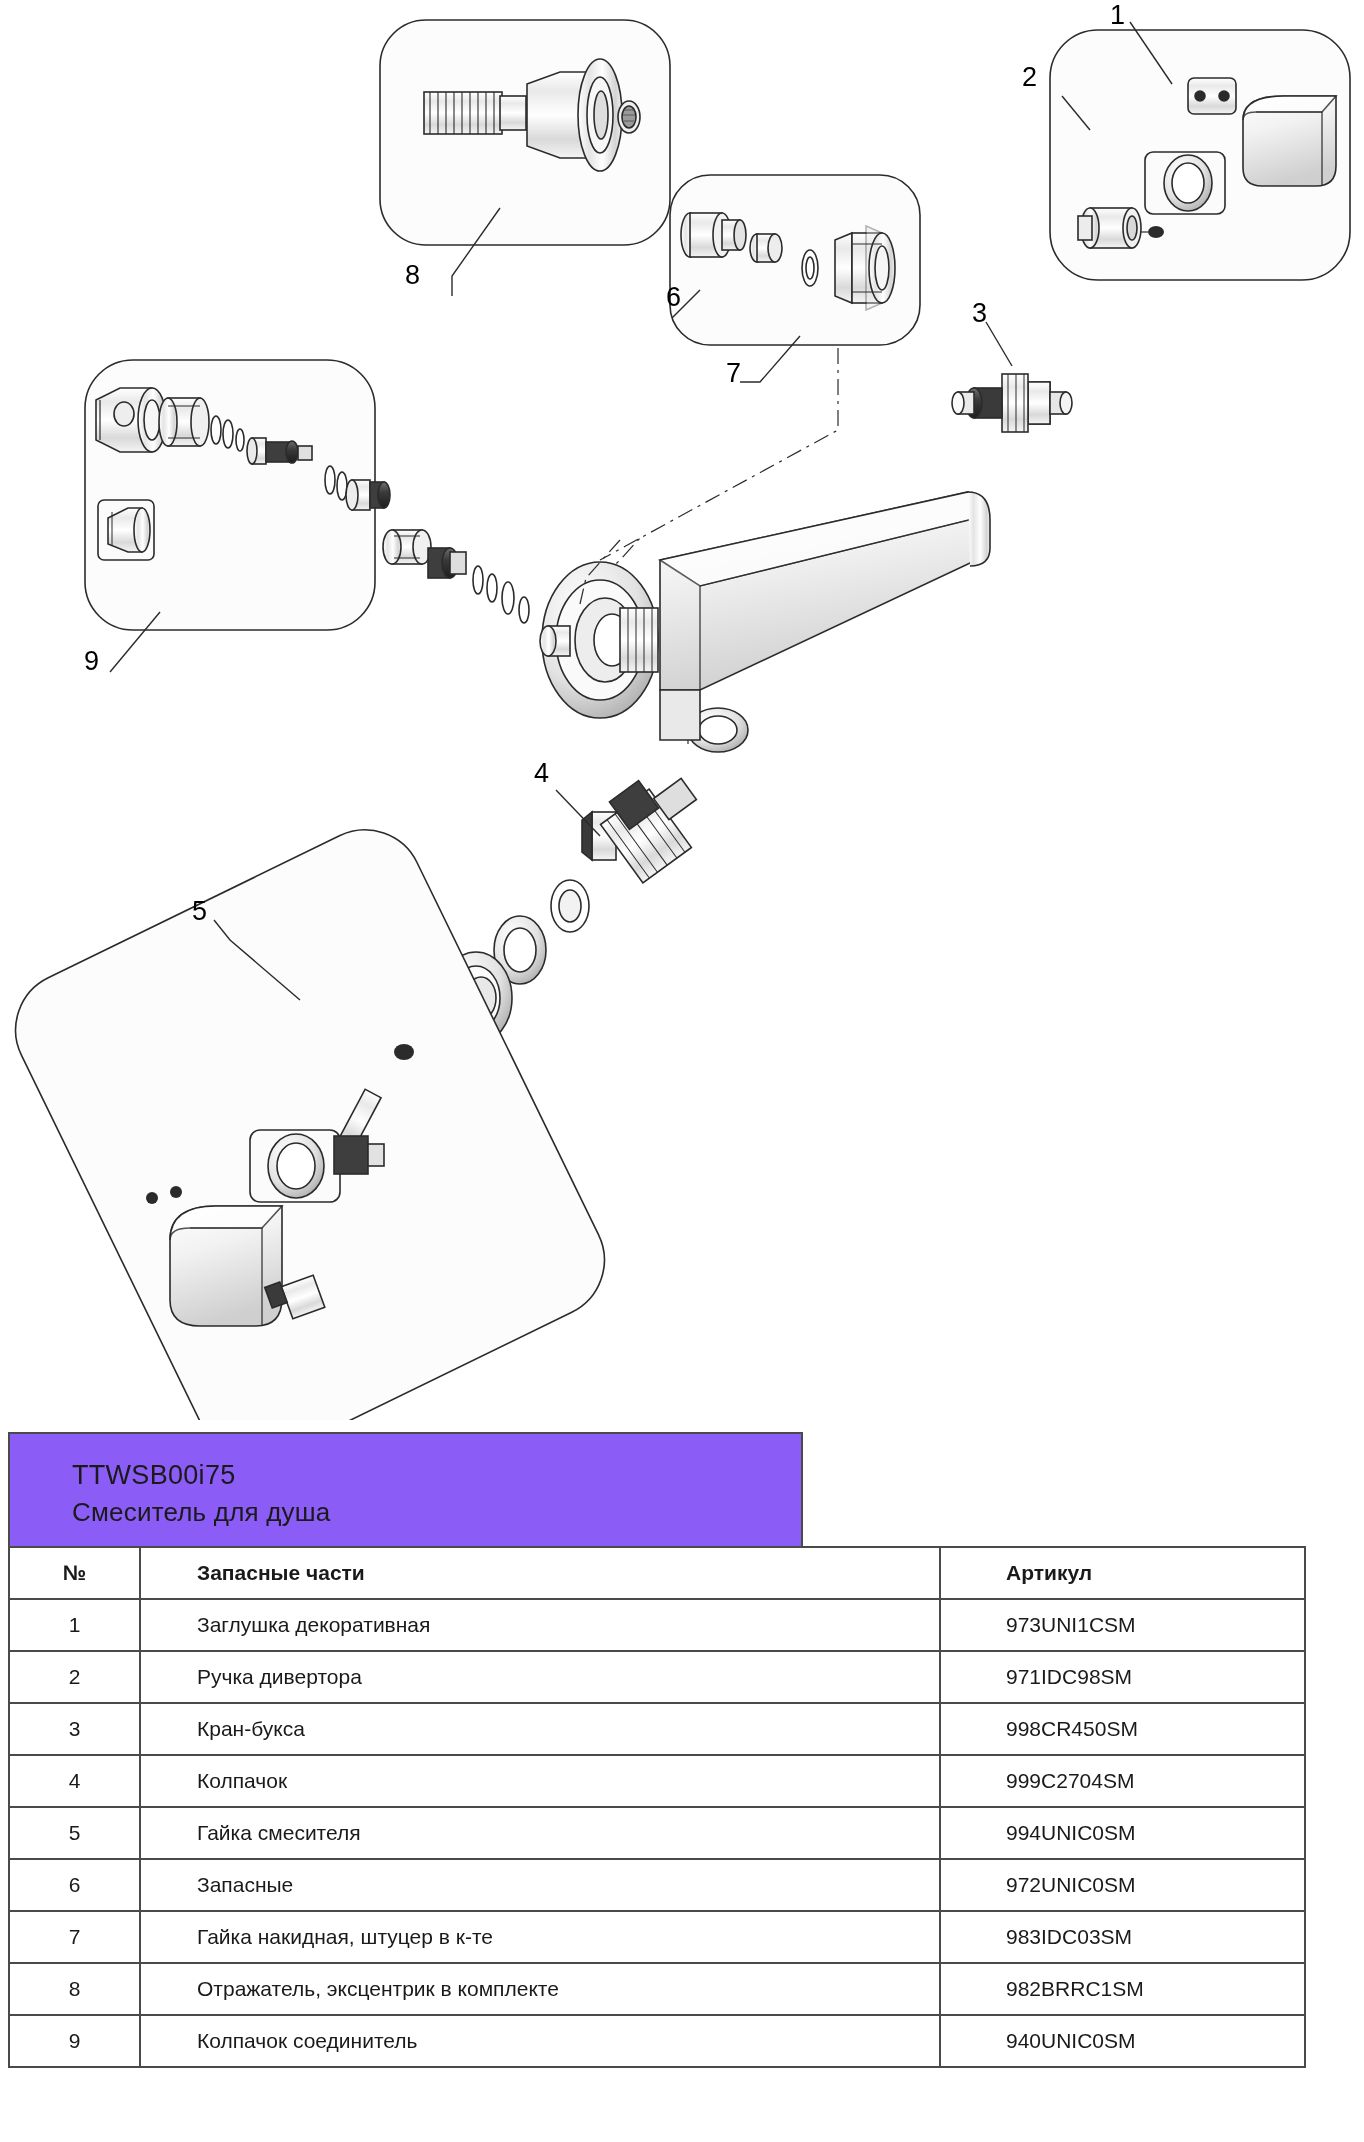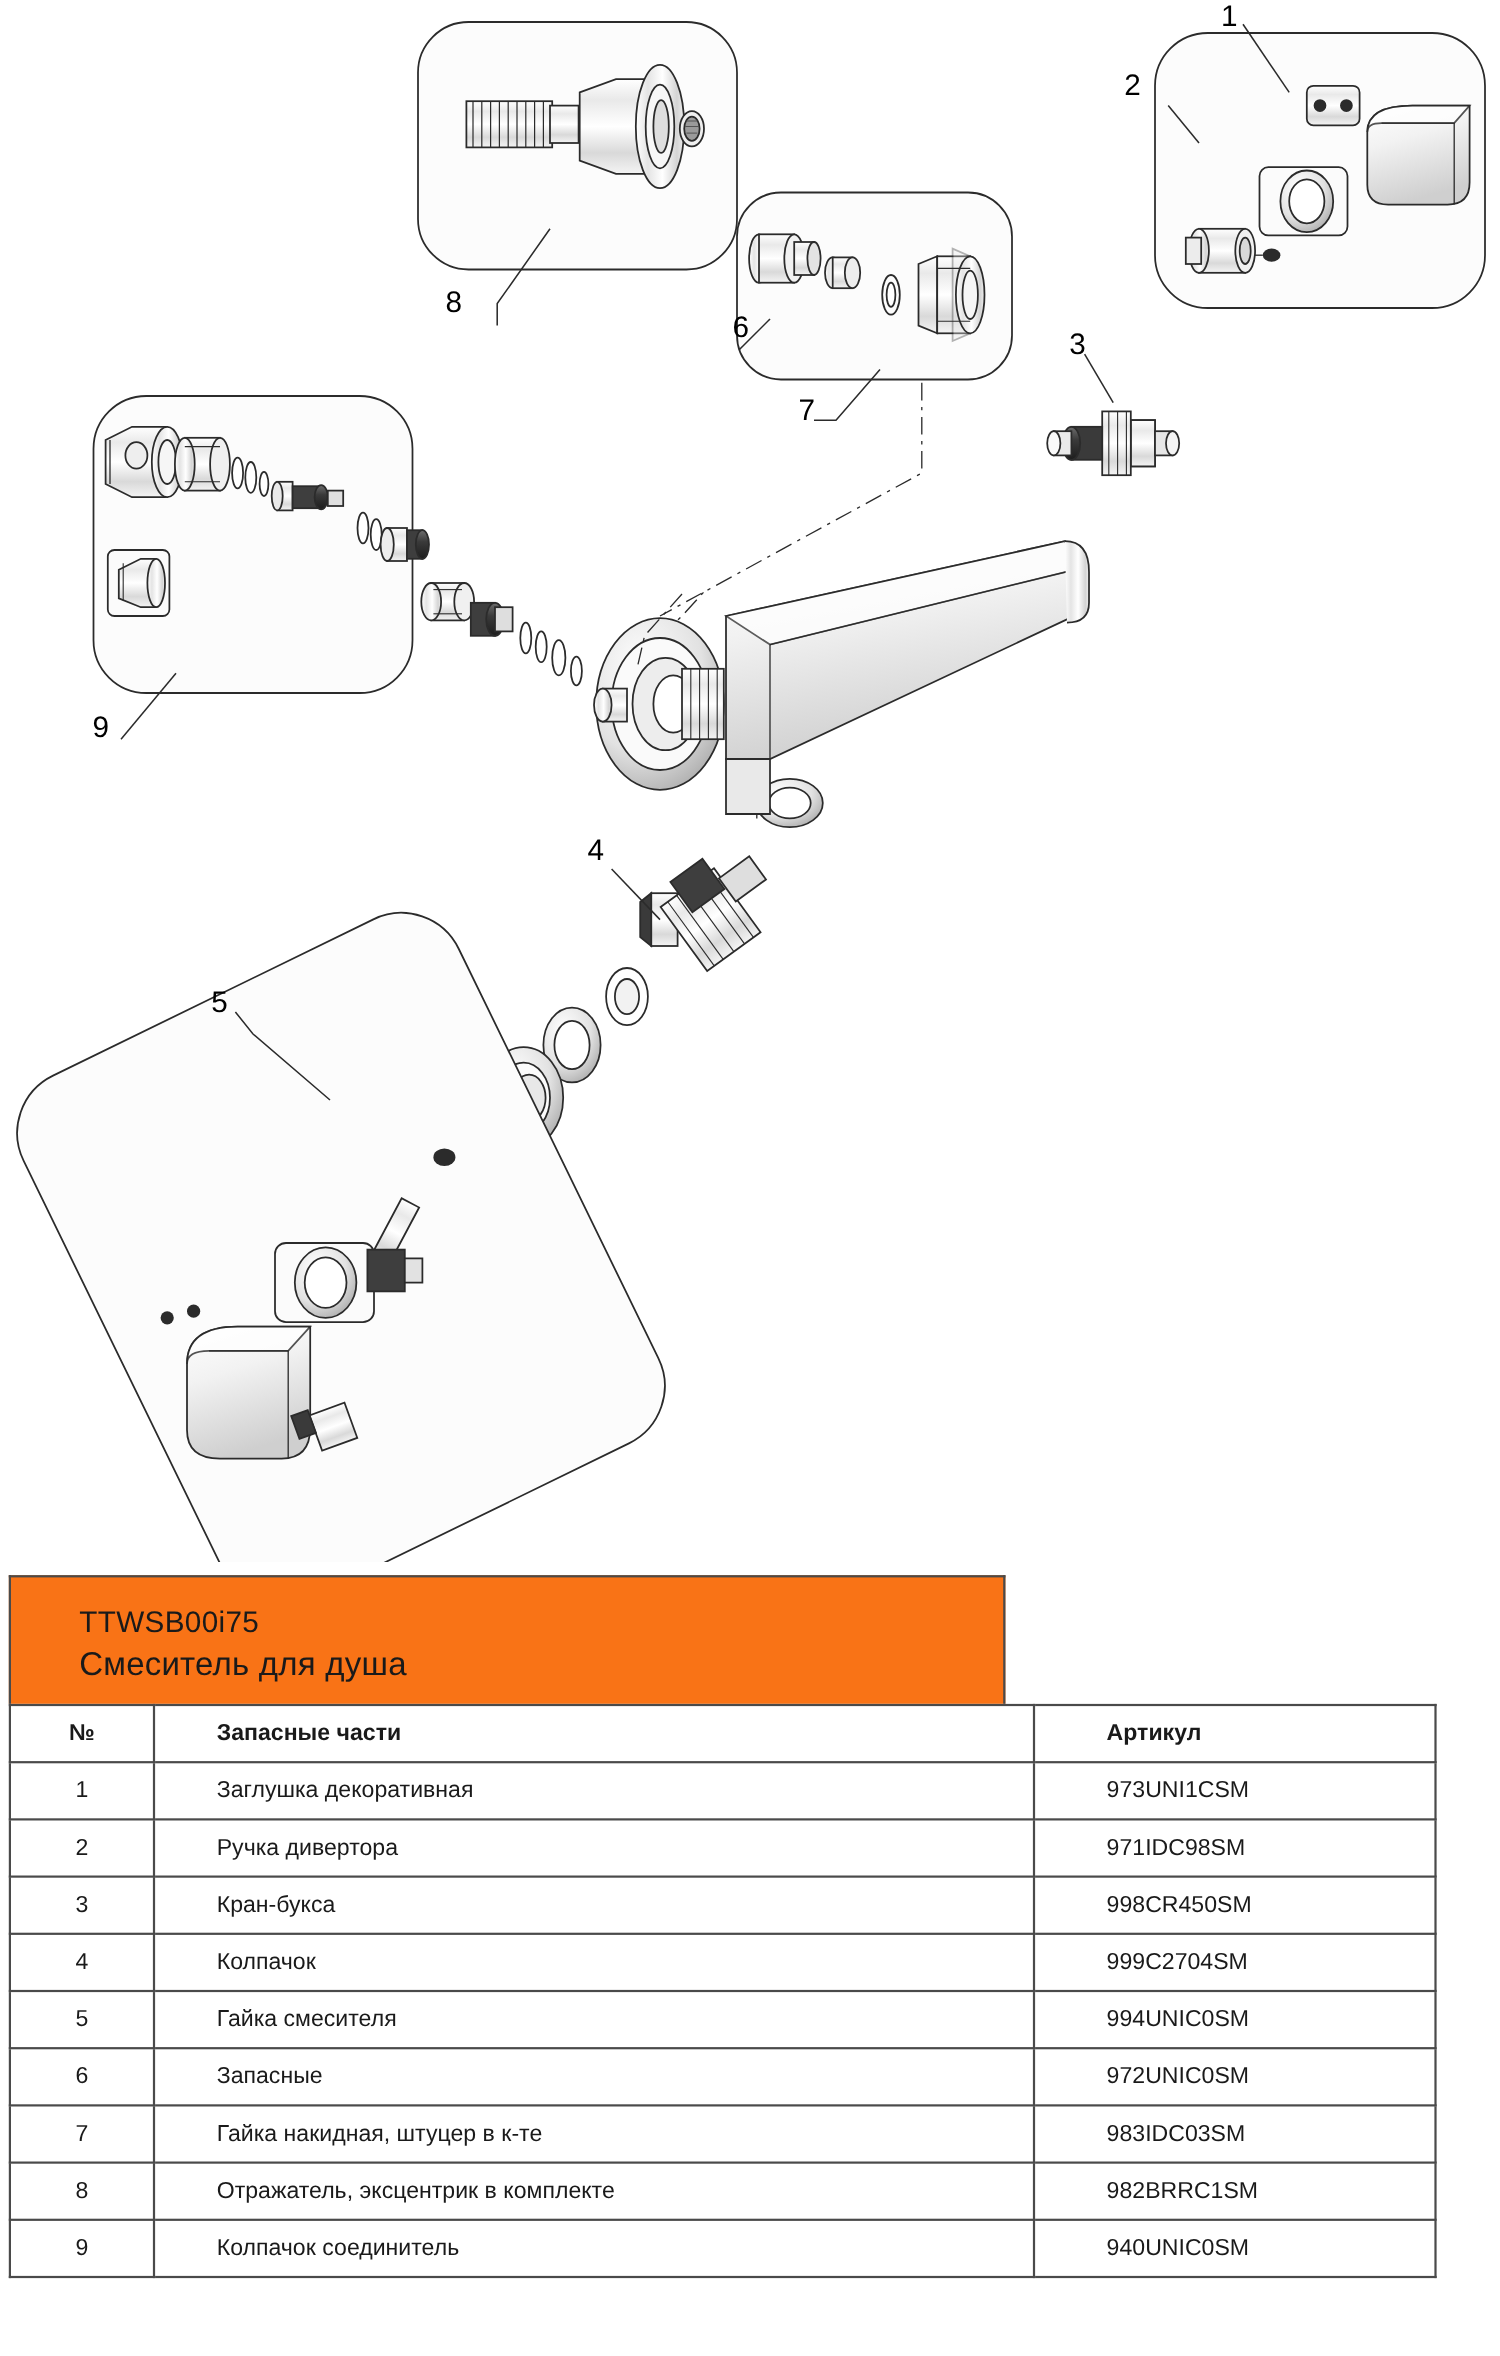--- a/index.html
+++ b/index.html
@@ -30,33 +30,33 @@
   }
 
   
   #parts-block {
     position: absolute;
     left: 8px;
     top: 1432px;
     width: 1296px;
   }
   #title-box {
-    width: 906px;
+    width: 795px;
     border: 2px solid #4a4a4a;
     border-bottom: none;
     padding: 26px 0 18px 62px;
-    background: #f97316;
+    background: #8b5cf6;
   }
   #title-box .model {
     font-size: 27px;
     letter-spacing: 0.3px;
     margin-bottom: 6px;
   }
   #title-box .subtitle {
-    font-size: 30px;
+    font-size: 26px;
     letter-spacing: 0.2px;
   }
   table#parts-table {
     width: 1296px;
     border-collapse: collapse;
     table-layout: fixed;
     background: #fff;
   }
   table#parts-table th,
   table#parts-table td {

